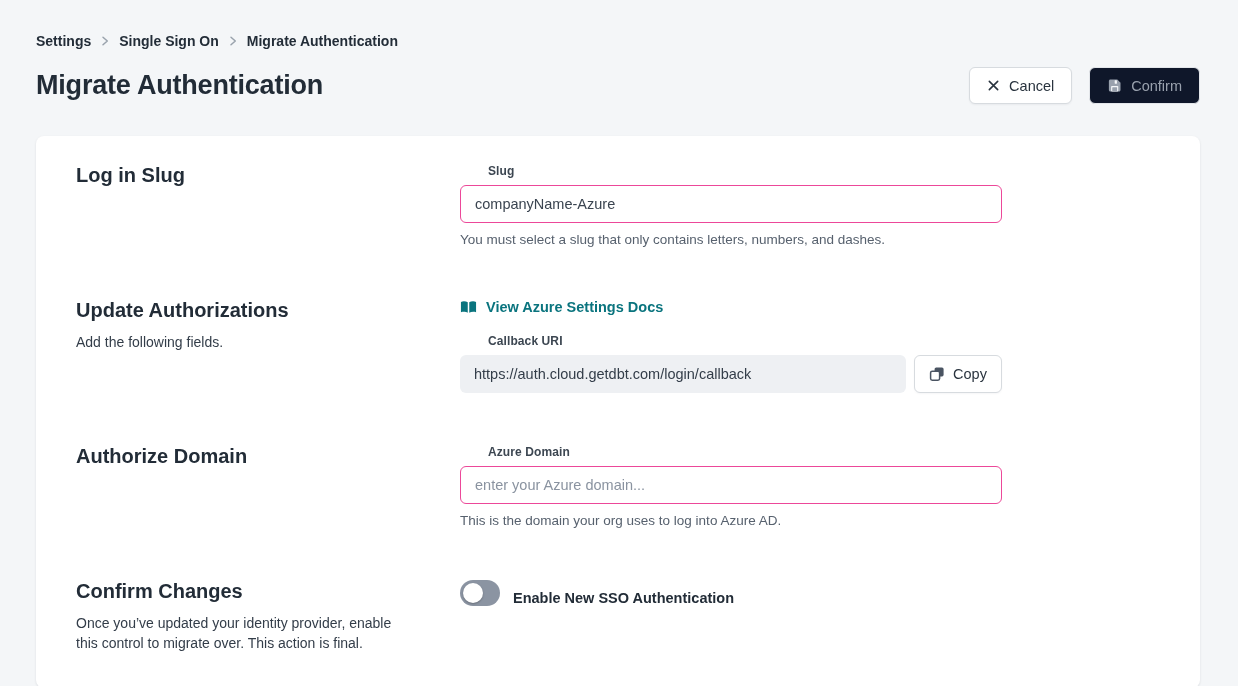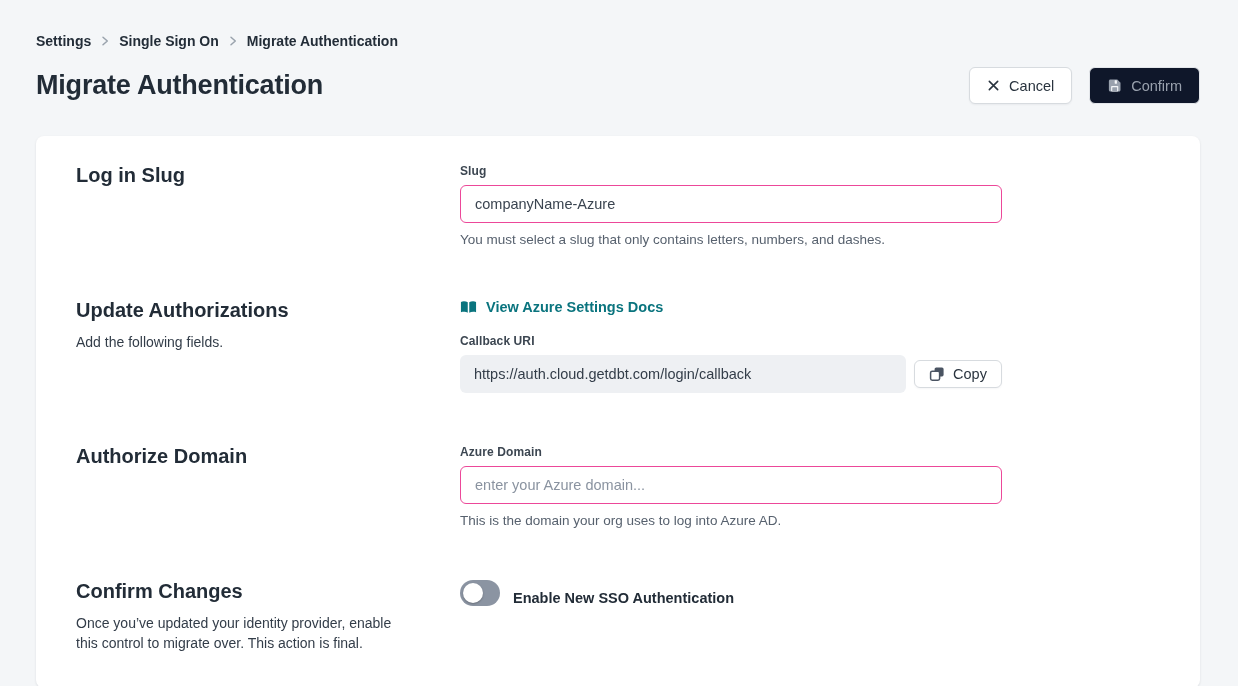--- a/index.html
+++ b/index.html
@@ -37,42 +37,42 @@
     box-shadow: 0 1px 3px rgba(16,24,40,.07), 0 1px 2px rgba(16,24,40,.04);
     padding: 28px 40px 34px 40px;
   }
   .section { display: flex; margin-bottom: 52px; }
   .section:last-child { margin-bottom: 0; }
   .section-left { width: 384px; flex: none; padding-right: 44px; }
   .section-right { width: 542px; flex: none; }
   .section-heading { margin: 0 0 10px 0; font-size: 20px; font-weight: 700; color: #222c37; }
   .section-desc { margin: 0; font-size: 14px; line-height: 1.45; color: #333d49; max-width: 330px; }
 
-  .field-label { font-size: 12px; font-weight: 700; color: #3c4651; margin-bottom: 7px; letter-spacing: .1px; }
+  .field-label { font-size: 12px; font-weight: 700; color: #3c4651; margin-bottom: 7px; letter-spacing: .1px; margin-left: 28px; }
   .text-input {
     width: 100%; height: 38px; border: 1px solid #ec4899; border-radius: 6px;
     padding: 0 14px; font-family: "Liberation Sans", sans-serif; font-size: 14.5px; color: #3a4450;
     background: #fff; outline: none;
   }
   .text-input::placeholder { color: #8a93a0; opacity: 1; }
   .help-text { margin-top: 9px; font-size: 13.5px; color: #57616e; }
 
   .docs-link {
     display: inline-flex; align-items: center; gap: 9px;
     color: #0a747e; font-size: 14.5px; font-weight: 700;
     text-decoration: none; cursor: pointer; margin-bottom: 19px;
   }
   .copy-row { display: flex; align-items: center; gap: 8px; }
   .readonly-field {
     flex: 1; height: 38px; background: #eef0f3; border-radius: 6px;
     display: flex; align-items: center; padding: 0 14px;
     font-size: 14.5px; color: #333d49;
   }
   .btn-copy {
-    width: 88px; height: 28px; flex: none;
+    width: 88px; height: 38px; flex: none;
     background: #fff; border: 1px solid #d7dbdf; border-radius: 6px;
     display: inline-flex; align-items: center; justify-content: center; gap: 8px;
     font-family: "Liberation Sans", sans-serif; font-size: 14.5px; color: #29333e; cursor: pointer;
     box-shadow: 0 1px 2px rgba(16,24,40,.04);
   }
 
   .toggle-row { display: flex; align-items: flex-end; gap: 13px; }
   .toggle {
     width: 40px; height: 26px; border-radius: 13px; background: #8b94a2;
     position: relative; flex: none; cursor: pointer; border: none; padding: 0;

